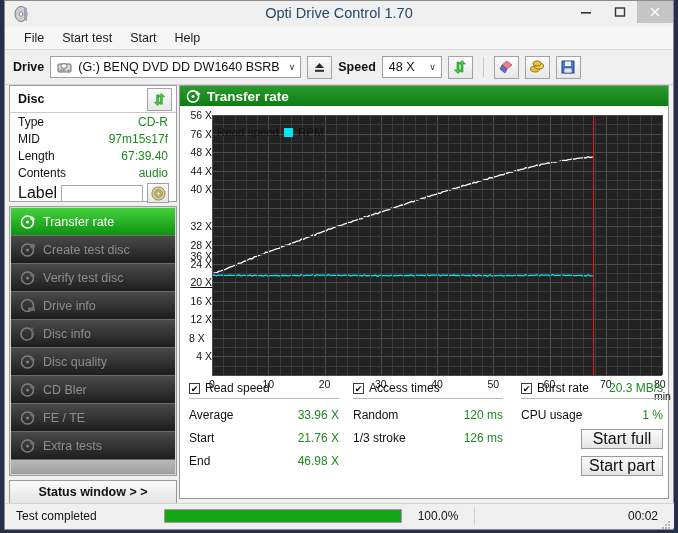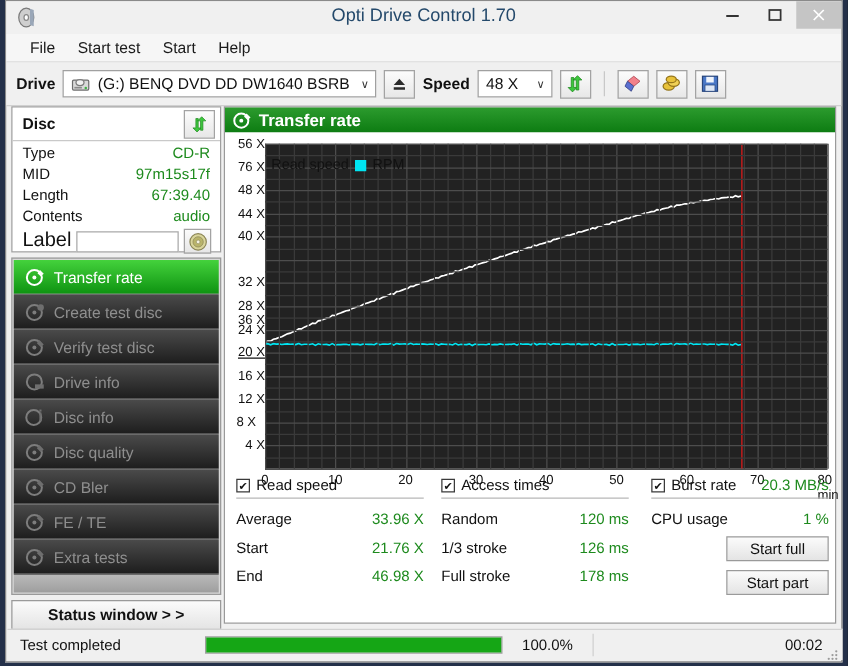--- a/index.html
+++ b/index.html
@@ -99,21 +99,21 @@
   .chead{display:flex;align-items:center;gap:5px;border-bottom:1px solid #b8b8b8;padding-bottom:3px;}
   .cbox{width:11px;height:11px;border:1px solid #3a3a3a;background:#fff;font-size:9px;line-height:10px;
         text-align:center;color:#111;box-sizing:border-box;}
   .chead .ct{font-size:12px;color:#111;}
   .chead .cv{font-size:12px;color:#1d8a1d;margin-left:auto;}
   .srow{display:flex;justify-content:space-between;font-size:12px;margin-top:9px;}
   .srow .k{color:#111;}
   .srow .v{color:#1d8a1d;}
   .startbtn{width:82px;height:20px;background:linear-gradient(#fbfbfb,#e4e4e4);border:1px solid #9a9a9a;
             box-sizing:border-box;display:flex;align-items:center;justify-content:center;
-            font-size:12px;color:#111;margin-left:auto;margin-top:7px;}
+            font-size:16px;color:#111;margin-left:auto;margin-top:7px;}
 
   
   #statusbar{position:absolute;left:1px;bottom:1px;width:668px;height:24px;background:#f0f0f0;
              border-top:1px solid #d2d2d2;display:flex;align-items:center;}
   #status-text{width:148px;padding-left:10px;font-size:12px;color:#111;}
   #progress-outer{width:238px;height:14px;border:1px solid #9e9e9e;background:#fff;box-sizing:border-box;}
   #progress-fill{height:100%;background:#15a615;}
   #progress-pct{width:72px;text-align:center;font-size:12px;color:#111;}
   #statusbar .vline{width:1px;height:18px;background:#cfcfcf;}
   #elapsed{flex:1;text-align:right;padding-right:16px;font-size:12px;color:#111;}
@@ -505,24 +505,20 @@
               <span class="ct">Access times</span>
             </div>
             <div class="srow">
               <span class="k">Random</span>
               <span class="v">120 ms</span>
             </div>
             <div class="srow">
               <span class="k">1/3 stroke</span>
               <span class="v">126 ms</span>
             </div>
-            <div class="srow">
-              <span class="k">Full stroke</span>
-              <span class="v">178 ms</span>
-            </div>
           </div>
 
           <div class="scol" id="col3">
             <div class="chead">
               <span class="cbox">✔</span>
               <span class="ct">Burst rate</span>
               <span class="cv">20.3 MB/s</span>
             </div>
             <div class="srow">
               <span class="k">CPU usage</span>

